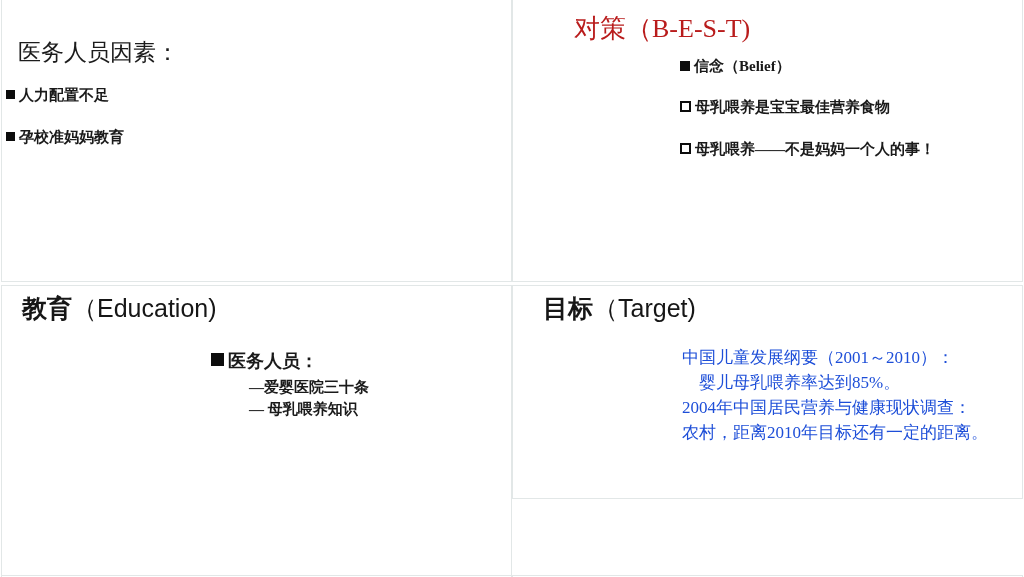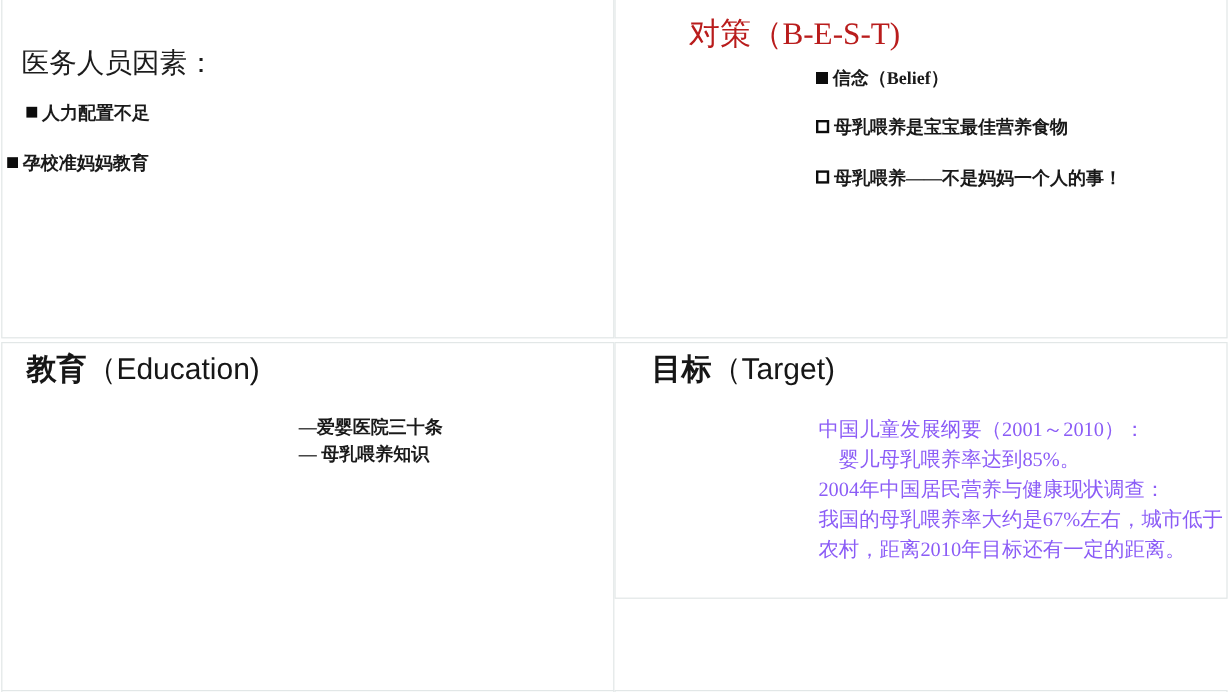--- a/index.html
+++ b/index.html
@@ -24,21 +24,21 @@
   }
   #sl1{left:1px;width:511px;}
   #sl2{left:512px;width:511px;}
 
   .serif{font-family:"Liberation Serif","DejaVu Serif",serif;}
   .title{position:absolute;margin:0;font-weight:normal;white-space:nowrap;}
 
   
   #s1 .title{left:16px;top:44px;font-size:23px;line-height:1.25;color:#1c1c1c;}
   #s1 .b{position:absolute;left:4px;font-size:15px;font-weight:bold;line-height:19px;white-space:nowrap;}
-  #s1 .b1{top:91px;margin-left:16px;}
+  #s1 .b1{top:91px;}
   #s1 .b2{top:133px;}
 
   
   #s2 .title{left:61px;top:18px;font-size:26px;line-height:1.25;color:#b91c1c;}
   #s2 .b{position:absolute;left:167px;font-size:15px;font-weight:bold;line-height:19px;white-space:nowrap;}
   #s2 .b1{top:62px;}
   #s2 .b2{top:103px;}
   #s2 .b3{top:145px;}
 
   
@@ -47,21 +47,21 @@
   #s4 .title{left:30px;top:6px;}
   .tzh{font-weight:700;}
   .trest{font-weight:400;}
   #s3 .list{position:absolute;left:209px;top:60px;white-space:nowrap;}
   #s3 .h{font-size:18px;line-height:30px;font-weight:bold;}
   #s3 .it{font-size:15px;line-height:22px;font-weight:bold;}
   #s3 .g1 .it{padding-left:28px;}
   #s3 .g2 .it{padding-left:38px;}
 
   
-  #s4 .para{position:absolute;left:169px;top:59px;font-size:17px;line-height:25px;white-space:nowrap;color:#8b5cf6;}
+  #s4 .para{position:absolute;left:169px;top:59px;font-size:17px;line-height:25px;white-space:nowrap;color:#1d4ed8;}
 
   
   .sq{display:inline-block;background:#0c0c0c;}
   #s1 .sq{width:9px;height:9px;margin-right:4px;vertical-align:1px;}
   #s2 .sqf{width:10px;height:10px;margin-right:4px;vertical-align:0px;display:inline-block;background:#0c0c0c;}
   #s2 .sqh{width:7px;height:7px;border:2.5px solid #0c0c0c;background:#fff;margin-right:4px;vertical-align:0px;display:inline-block;}
   #s3 .sq{width:13px;height:13px;margin-right:4px;vertical-align:1px;}
 </style>
 </head>
 <body>
@@ -78,33 +78,33 @@
     <h2 class="title"><span class="tpart">对策</span><span class="tpart">（B-E-S-T)</span></h2>
     <div class="b b1"><span class="sqf"></span><span>信念（Belief）</span></div>
     <div class="b b2"><span class="sqh"></span><span>母乳喂养是宝宝最佳营养食物</span></div>
     <div class="b b3"><span class="sqh"></span><span>母乳喂养——不是妈妈一个人的事！</span></div>
   </section>
 
   <section class="slide" id="s3">
     <h2 class="title"><span class="tzh">教育</span><span class="trest">（Education)</span></h2>
     <div class="list serif">
       <div class="g2">
+        <div class="h"><span class="sq"></span><span>医务人员：</span></div>
         <div class="it">—爱婴医院三十条</div>
         <div class="it">— 母乳喂养知识</div>
       </div>
     </div>
   </section>
 
   <section class="slide" id="s4">
     <h2 class="title"><span class="tzh">目标</span><span class="trest">（Target)</span></h2>
     <div class="para serif">
       <div>中国儿童发展纲要（2001～2010）：</div>
       <div>　婴儿母乳喂养率达到85%。</div>
       <div>2004年中国居民营养与健康现状调查：</div>
-      <div>我国的母乳喂养率大约是67%左右，城市低于</div>
       <div>农村，距离2010年目标还有一定的距离。</div>
     </div>
   </section>
 
   <div class="sliver" id="sl1"></div>
   <div class="sliver" id="sl2"></div>
 
 </div>
 
 </body></html>

